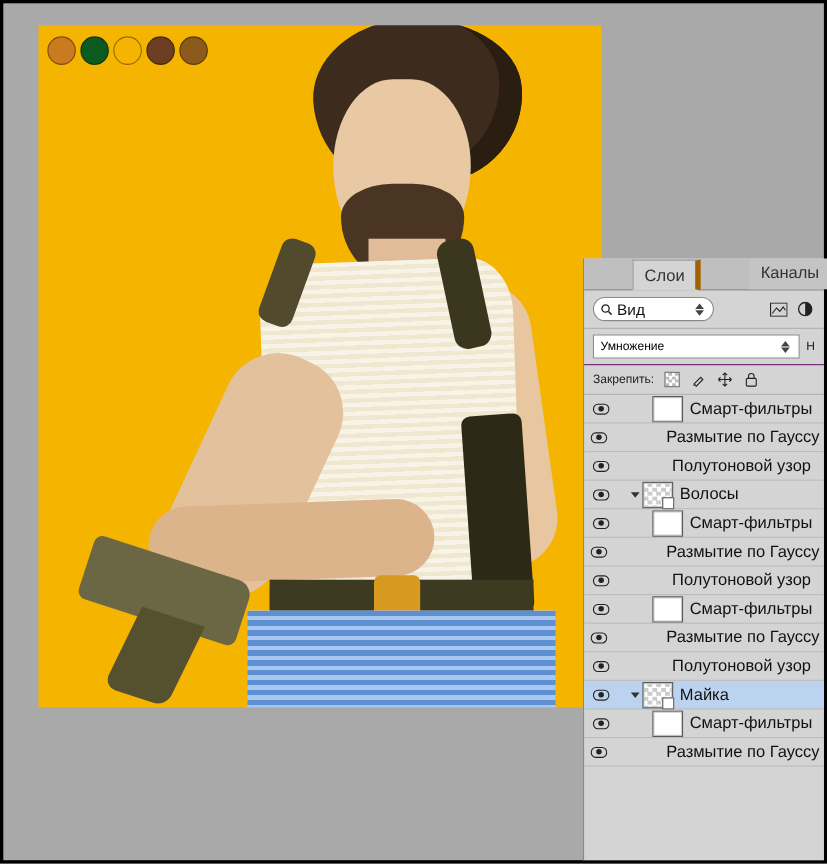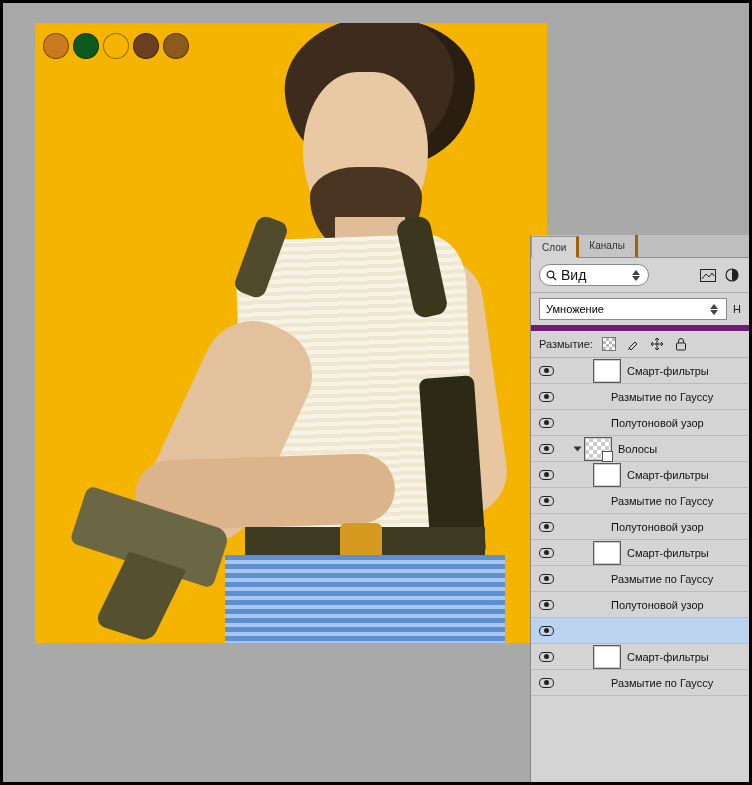--- a/index.html
+++ b/index.html
@@ -26,43 +26,43 @@
 .belt { position:absolute; left:170px; top:510px; width:240px; height:32px; background:#3d3a22; }
 .buckle { position:absolute; left:265px; top:506px; width:42px; height:40px; background:#d59a1f; border-radius:6px; }
 .jeans { position:absolute; left:150px; top:538px; width:280px; height:120px; background:repeating-linear-gradient(180deg,#5d8fd3 0 5px,#a9c6ee 5px 9px); }
 .holster { position:absolute; left:350px; top:360px; width:55px; height:180px; background:#2c2a17; transform:rotate(-4deg); border-radius:8px; }
 .gun { position:absolute; left:0px; top:450px; width:180px; height:150px; background:transparent; }
 .gun::before { content:""; position:absolute; left:0; top:40px; width:150px; height:60px; background:#6b6644; transform:rotate(18deg); border-radius:8px 14px 8px 8px; }
 .gun::after { content:""; position:absolute; left:35px; top:90px; width:60px; height:80px; background:#55512f; transform:rotate(18deg) skewX(-8deg); border-radius:0 0 12px 12px; }
 
 .panel { position: absolute; right: 0; top: 232px; bottom: 0; width: 219px; background: #d4d4d4; border-left: 1px solid #888; display:flex; flex-direction:column; }
 .tabs { display:flex; background:#bfbfbf; border-bottom:1px solid #8c8c8c; }
-.tab { font-size:10px; padding:5px 10px 4px; color:#333; border-right:3px solid #a16207; background:#c4c4c4; }
+.tab { font-size:15px; padding:5px 10px 4px; color:#333; border-right:5px solid #a16207; background:#c4c4c4;margin-left:44px; }
 .tab.active { background:#d4d4d4; border-bottom:1px solid #d4d4d4; position:relative; top:1px; border-top:1px solid #9a9a9a; border-left:1px solid #9a9a9a; }
 
 .toolbar-row { display:flex; align-items:center; gap:6px; padding:6px 8px; border-bottom:1px solid #b0b0b0; }
 .search-field { flex:0 0 110px; height:22px; background:#fff; border:1px solid #8a8a8a; border-radius:11px; display:flex; align-items:center; padding:0 6px; gap:4px; }
 .search-field span.icon { font-size:11px; }
 .search-text { font-size:14px; color:#111; flex:1; }
 .stepper { width:10px; height:18px; display:flex; flex-direction:column; justify-content:center; gap:1px; }
 .stepper .ar { width:0;height:0;border-left:4px solid transparent;border-right:4px solid transparent; }
 .stepper .up { border-bottom:5px solid #444; }
 .stepper .dn { border-top:5px solid #444; }
 .spacer { flex:1; }
 .icon-btn { width:18px; height:18px; display:flex; align-items:center; justify-content:center; color:#222; }
 
-.blend-row { padding:5px 8px; border-bottom:6px solid #701a75; display:flex; align-items:center; gap:6px; }
+.blend-row { padding:5px 8px; border-bottom:1px solid #701a75; display:flex; align-items:center; gap:6px; }
 .blend-select { flex:1; height:22px; background:#fff; border:1px solid #8a8a8a; display:flex; align-items:center; padding:0 6px; font-size:11px; justify-content:space-between; }
 .label-sm { font-size:11px; color:#222; }
 
 .lock-row { padding:5px 8px; border-bottom:1px solid #b0b0b0; display:flex; align-items:center; gap:8px; font-size:11px; color:#222; }
 .lock-row .mini { width:16px;height:16px;display:inline-flex;align-items:center;justify-content:center;border:1px solid transparent;}
 .pix-icon { width:14px;height:14px; background:repeating-conic-gradient(#bbb 0 25%, #fff 0 50%) 0 0/6px 6px; border:1px solid #777; }
 
-.layers { flex:1; overflow:auto; font-size:11px; color:#111; }
+.layers { flex:1; overflow:auto; font-size:15px; color:#111; }
 .row { display:flex; align-items:center; min-height:26px; border-bottom:1px solid #bcbcbc; padding-right:4px; }
 .eye-col { width:30px; display:flex; justify-content:center; }
 .eye { width:15px; height:10px; border:1px solid #222; border-radius:60%/100%; position:relative; }
 .eye::after { content:""; position:absolute; left:4px; top:1px; width:5px; height:5px; background:#222; border-radius:50%; }
 .link-col { width:14px; }
 .indent-0 { padding-left:0; }
 .indent-1 { padding-left:18px; }
 .indent-2 { padding-left:36px; }
 .thumb { width:28px; height:24px; background:#fff; border:1px solid #5a5a5a; box-shadow: inset 0 0 0 1px #ccc; margin-right:6px; position:relative; }
 .thumb.trans { background:repeating-conic-gradient(#ccc 0 25%, #fff 0 50%) 0 0/8px 8px; }
@@ -145,21 +145,21 @@
         <span>Умножение</span>
         <span class="stepper">
             <span class="ar up"></span>
             <span class="ar dn"></span>
           </span>
       </div>
       <span class="label-sm">Н</span>
     </div>
 
     <div class="lock-row">
-      <span>Размытие:</span>
+      <span>Закрепить:</span>
       <span class="mini">
           <span class="pix-icon"></span>
         </span>
       <span class="mini">
         <svg width="14" height="14" viewBox="0 0 14 14">
             <path d="M3 11 L9 5 L11 7 L5 13 Z" fill="none" stroke="#222"></path>
             <path d="M3 11 L2 13 L4 12 Z" fill="#222"></path>
           </svg>
       </span>
       <span class="mini">
@@ -271,20 +271,27 @@
           <div class="link-col"></div>
           <div class="indent-2" style="display: flex; align-items: center; flex: 1 1 0%;">
             <span class="name">Полутоновой узор</span>
           </div>
         </div>
         <div class="row sel">
           <div class="eye-col">
             <span class="eye"></span>
           </div>
           <div class="link-col"></div>
+          <div class="indent-0" style="display: flex; align-items: center; flex: 1 1 0%;">
+            <span class="toggle-tri open"></span>
+            <div class="thumb trans">
+              <div class="smart-badge"></div>
+            </div>
+            <span class="name">Майка</span>
+          </div>
         </div>
         <div class="row">
           <div class="eye-col">
             <span class="eye"></span>
           </div>
           <div class="link-col"></div>
           <div class="indent-1" style="display: flex; align-items: center; flex: 1 1 0%;">
             <div class="thumb"></div>
             <span class="name">Смарт-фильтры</span>
           </div>

